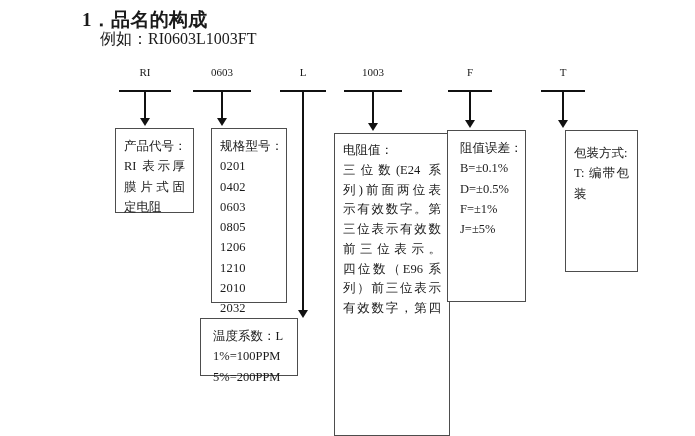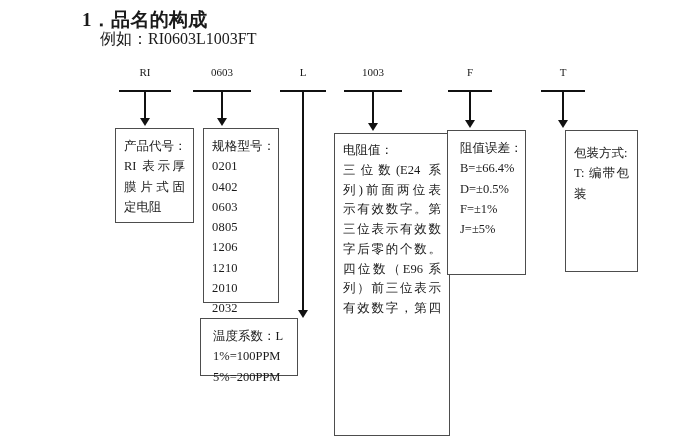--- a/index.html
+++ b/index.html
@@ -145,28 +145,28 @@
     <div class="conn-stem" style="left:470px; top:90px; height:32px;"></div>
     <div class="conn-head" style="left:470px; top:120px;"></div>
   </div>
 
   <div class="conn">
     <div class="conn-bar" style="left:563px; top:90px; width:44px;"></div>
     <div class="conn-stem" style="left:563px; top:90px; height:32px;"></div>
     <div class="conn-head" style="left:563px; top:120px;"></div>
   </div>
 
-  <div class="box" style="left:115px; top:128px; width:79px; height:95px;">
+  <div class="box" style="left:115px; top:128px; width:79px; height:85px;">
     <span class="ln head">产品代号：</span>
     <span class="ln just">RI 表示厚</span>
     <span class="ln just">膜片式固</span>
     <span class="ln head">定电阻</span>
   </div>
 
-  <div class="box num-list" style="left:203px; top:128px; width:76px; height:175px;">
+  <div class="box num-list" style="left:211px; top:128px; width:76px; height:175px;">
     <span class="ln head">规格型号：</span>
     <span class="ln">0201</span>
     <span class="ln">0402</span>
     <span class="ln">0603</span>
     <span class="ln">0805</span>
     <span class="ln">1206</span>
     <span class="ln">1210</span>
     <span class="ln">2010</span>
     <span class="ln">2032</span>
   </div>
@@ -176,30 +176,30 @@
     <span class="ln">1%=100PPM</span>
     <span class="ln">5%=200PPM</span>
   </div>
 
   <div class="box" style="left:334px; top:133px; width:116px; height:303px; line-height:1.58;">
     <span class="ln head">电阻值：</span>
     <span class="ln just">三位数(E24 系</span>
     <span class="ln just">列)前面两位表</span>
     <span class="ln just">示有效数字。第</span>
     <span class="ln just">三位表示有效数</span>
-    <span class="ln just">字后零的个数。</span>
+    <span class="ln just">前三位表示。</span>
     <span class="ln just">四位数（E96 系</span>
     <span class="ln just">列）前三位表示</span>
     <span class="ln just">有效数字，第四</span>
 
   </div>
 
-  <div class="box" style="left:447px; top:130px; width:79px; height:145px; padding-left:12px;">
+  <div class="box" style="left:447px; top:130px; width:79px; height:172px; padding-left:12px;">
     <span class="ln">阻值误差：</span>
-    <span class="ln">B=±66.4%</span>
+    <span class="ln">B=±0.1%</span>
     <span class="ln">D=±0.5%</span>
     <span class="ln">F=±1%</span>
     <span class="ln">J=±5%</span>
   </div>
 
   <div class="box" style="left:541px; top:130px; width:73px; height:142px; padding-top:12px;margin-left:24px;">
     <span class="ln head">包装方式:</span>
     <span class="ln just">T: 编带包</span>
     <span class="ln head">装</span>
   </div>

